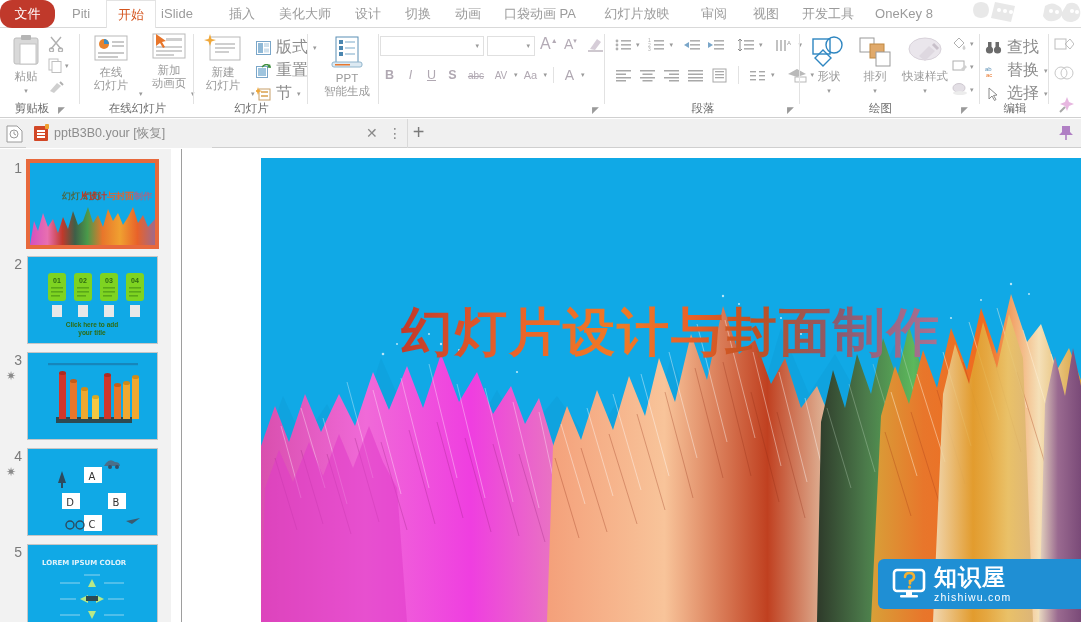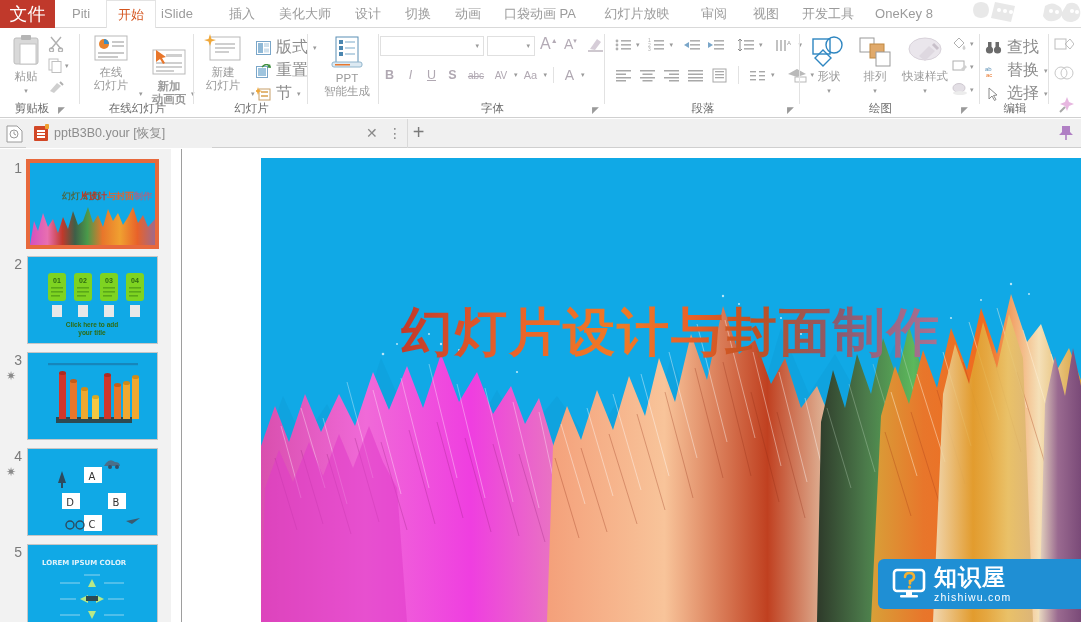--- a/index.html
+++ b/index.html
@@ -16,21 +16,21 @@
     position: absolute; top:0; left:0; width:1081px; height:28px;
     background:#fff;
     border-bottom:1px solid #d9d9d9;
   }
   .menu-item {
     position:absolute; top:0; height:28px; line-height:28px;
     font-size:13px; color:#9b9b9b; text-align:center;
     white-space:nowrap; cursor:default; padding:0 8px;
   }
   .menu-file {
-    background:#c0392b; color:#fff; font-size:18px;
+    background:#c0392b; color:#fff; font-size:13px;border-radius:12px;
   }
   .menu-active {
     color:#d4551f; background:#fff;
     border-left:1px solid #e3e3e3; border-right:1px solid #e3e3e3;
     border-top:1px solid #e3e3e3;
     height:29px;
   }
   .corner-deco { position:absolute; top:0; right:0; width:110px; height:28px; pointer-events:none; }
 
   
@@ -235,21 +235,21 @@
           <path d="M12 10 L12 5 A5 5 0 0 1 17 10 z" fill="#3c8dc4"></path>
           <rect x="20" y="7" width="12" height="2" fill="#c9c9c9"></rect>
           <rect x="20" y="11" width="12" height="2" fill="#c9c9c9"></rect>
           <rect x="6" y="18" width="26" height="2" fill="#c9c9c9"></rect>
           <rect x="6" y="22" width="20" height="2" fill="#c9c9c9"></rect>
         </svg>
         <span class="lbl">在线</span>
         <span class="lbl">幻灯片</span>
       </div>
       <span class="caret" style="position:absolute;left:58px;top:62px;">▾</span>
-      <div class="bigbtn" style="left:62px; top:20px; width:52px;font-weight:bold;">
+      <div class="bigbtn" style="left:62px; top:4px; width:52px;">
         <svg class="ico" width="38" height="30" viewBox="0 0 38 30">
           <rect x="3" y="2" width="32" height="24" fill="#fff" stroke="#b9b9b9"></rect>
           <rect x="16" y="6" width="16" height="3" fill="#cfcfcf"></rect>
           <rect x="6" y="14" width="26" height="2" fill="#cfcfcf"></rect>
           <rect x="6" y="18" width="26" height="2" fill="#cfcfcf"></rect>
           <rect x="6" y="22" width="18" height="2" fill="#cfcfcf"></rect>
           <path d="M6 2 L6 14 L10 11 L13 16 L15 15 L12 10 L16 9 z" fill="#e8762b"></path>
         </svg>
         <span class="lbl">新加</span>
         <span class="lbl">动画页</span>
@@ -354,21 +354,20 @@
         <span class="fbtn" style="font-weight:bold;">S</span>
         <span class="fbtn" style="font-size:10px;text-decoration:line-through;width:24px;">abc</span>
         <span class="fbtn" style="font-size:10px;width:22px;">AV</span>
         <span class="caret">▾</span>
         <span class="fbtn" style="font-size:11px;width:22px;">Aa</span>
         <span class="caret">▾</span>
         <span style="display:inline-block;width:1px;height:16px;background:#e2e2e2;margin:0 4px;"></span>
         <span class="fbtn" style="font-size:14px;">A</span>
         <span class="caret">▾</span>
       </div>
-      <div class="glabel">字体</div>
       <div class="dlg" style="right:6px;">◤</div>
       <div class="sep"></div>
     </div>
 
     <div class="rgroup" style="left:606px; width:194px;">
       <div class="smallrow" style="left:6px; top:8px;">
         <span class="fbtn" style="width:22px;">
           <svg width="17" height="14" viewBox="0 0 17 14">
               <circle cx="2" cy="3" r="1.4" fill="#b0b0b0"></circle>
               <rect x="6" y="2" width="10" height="1.6" fill="#b0b0b0"></rect>

